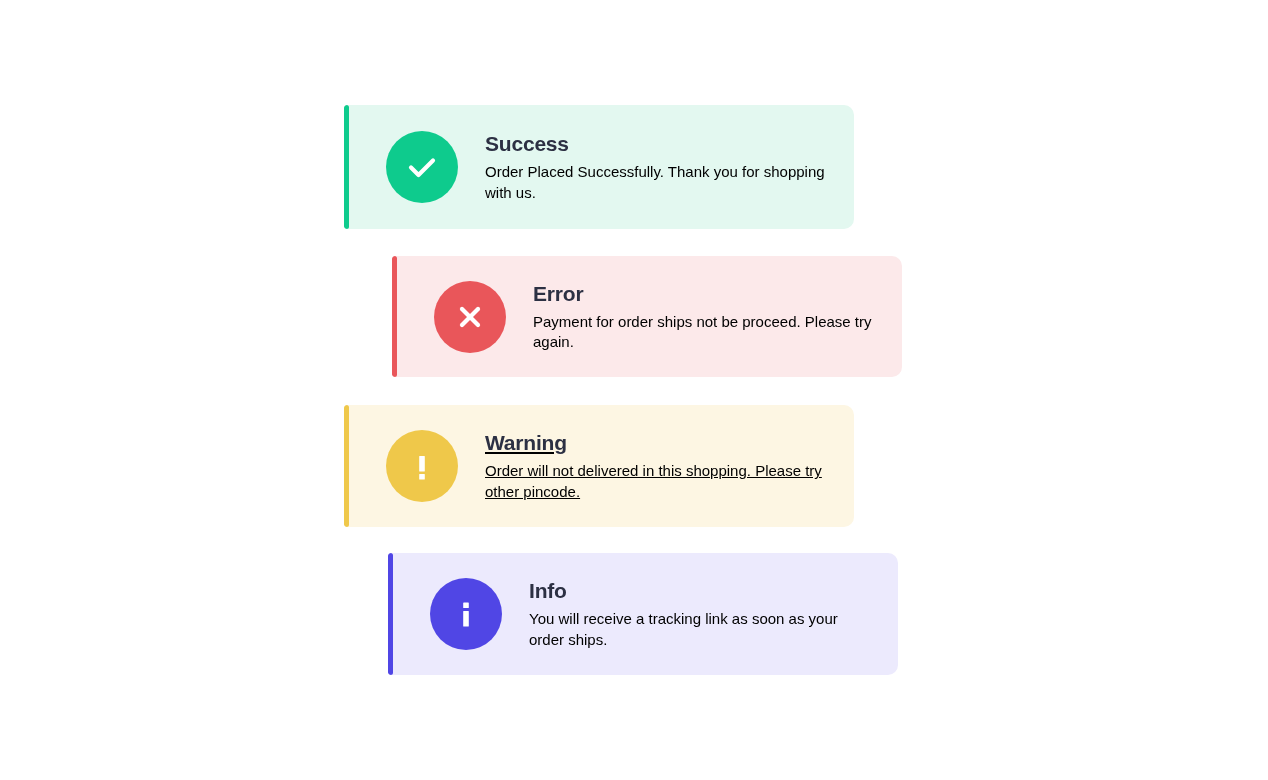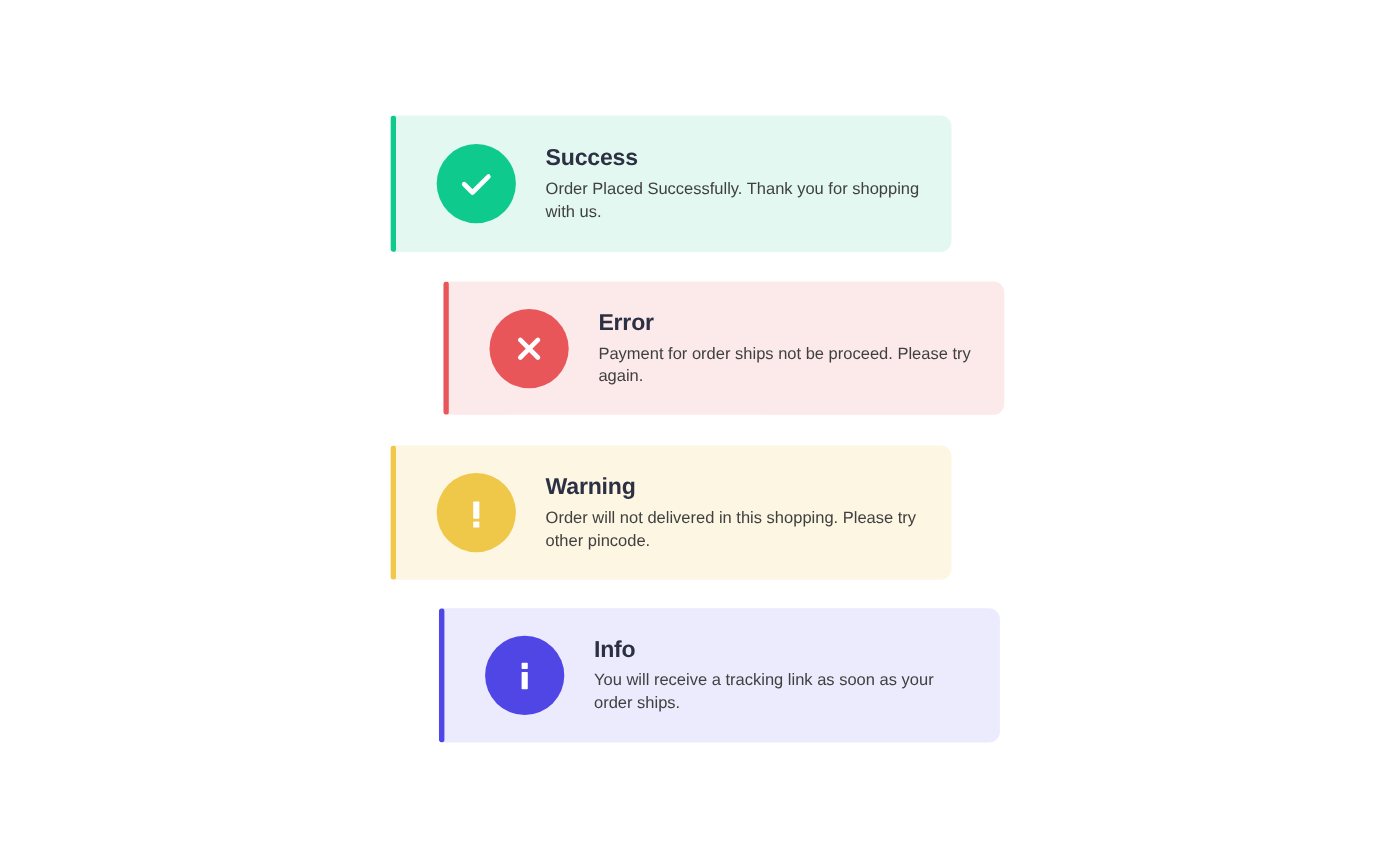--- a/index.html
+++ b/index.html
@@ -11,21 +11,21 @@
   }
 
   body {
     font-family: "Liberation Sans", sans-serif;
     position: relative;
     overflow: hidden;
   }
 
   #alert-stack {
     position: absolute;
-    left: 355px;
+    left: 344px;
     top: 105px;
     width: 510px;
   }
 
   .alert-card {
     position: relative;
     width: 510px;
     display: flex;
     align-items: center;
     border-radius: 3px 10px 10px 3px;
@@ -67,29 +67,29 @@
     font-weight: bold;
     color: #2c3043;
     letter-spacing: -0.2px;
     line-height: 1.25;
     margin-bottom: 5px;
   }
 
   .alert-message {
     font-size: 15px;
     font-weight: normal;
-    color: #404040;
+    color: #000000;
     line-height: 1.35;
     max-width: 345px;
   }
 
   
   .card-success  { height: 124px; margin-bottom: 27px; }
   .card-error    { height: 121px; margin-bottom: 28px; }
-  .card-warning  { height: 122px; margin-bottom: 26px; }
+  .card-warning  { height: 122px; margin-bottom: 26px; text-decoration: underline; }
   .card-info     { height: 122px; }
 </style>
 </head>
 <body style="background: rgb(255, 255, 255);">
 
 <div id="alert-stack">
 
   <div class="alert-card card-success" style="background: rgb(227, 248, 240);">
     <span class="accent-bar" style="background: rgb(14, 203, 141);"></span>
     <span class="alert-icon" style="background: rgb(14, 203, 141);">

